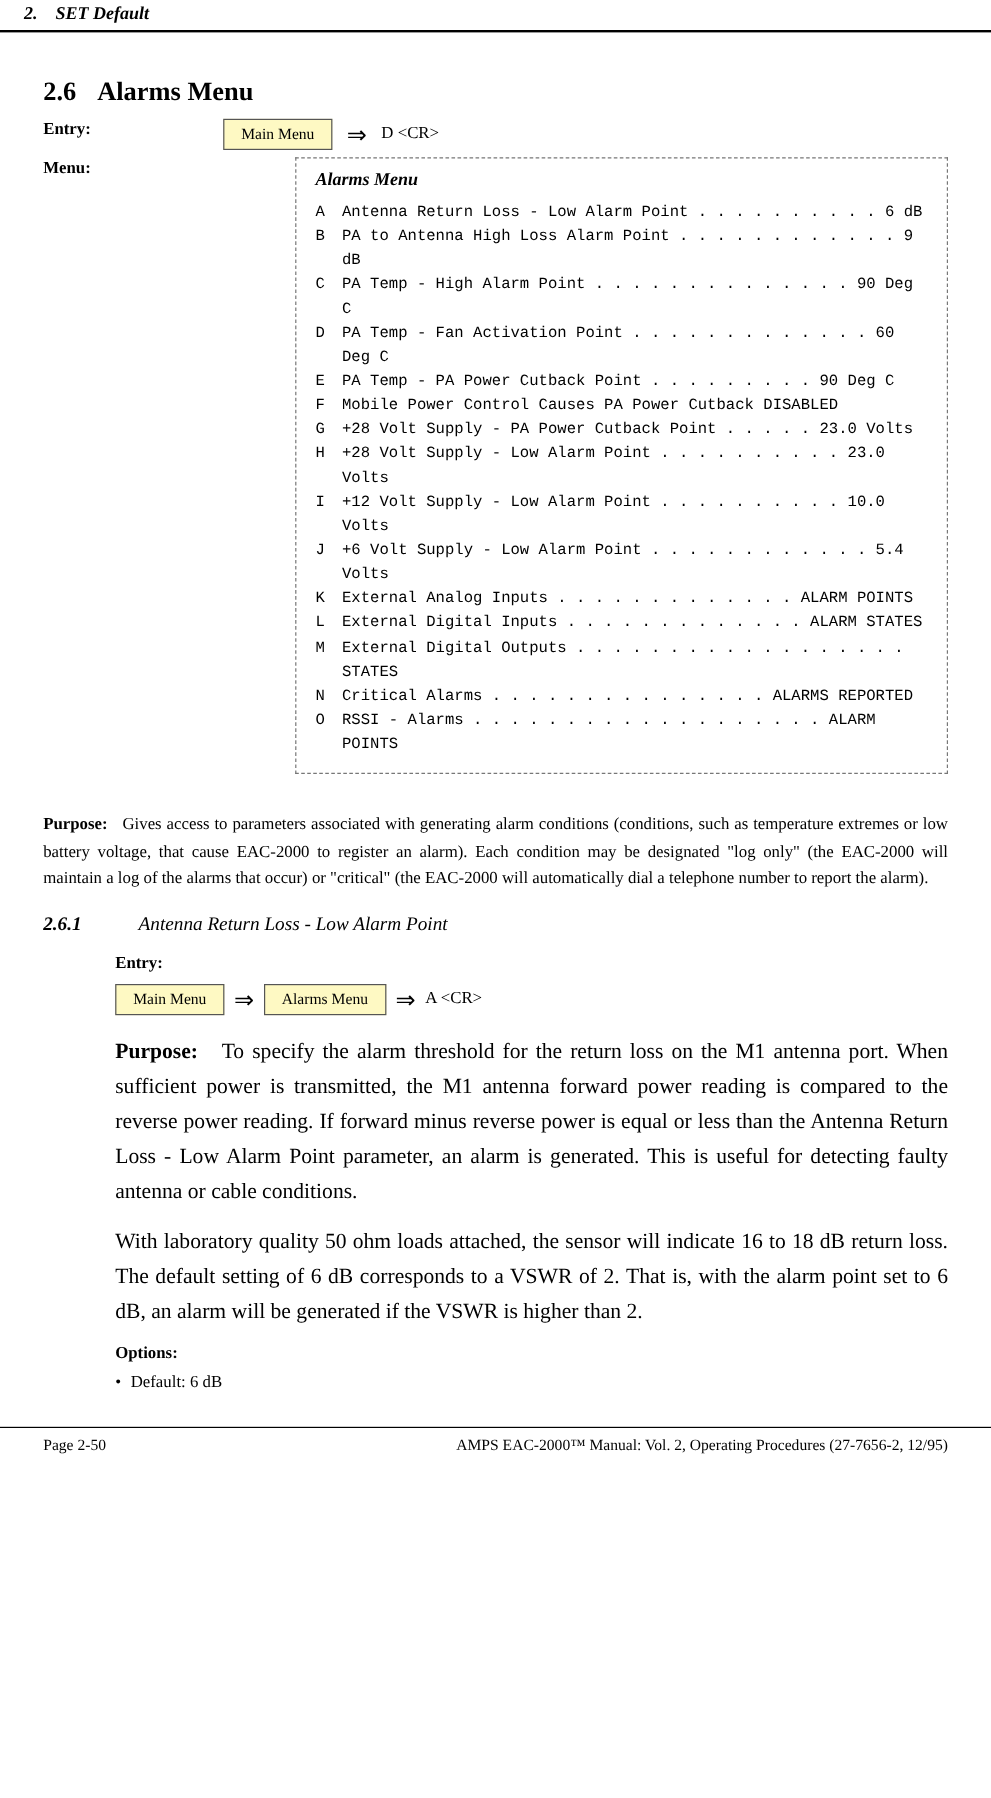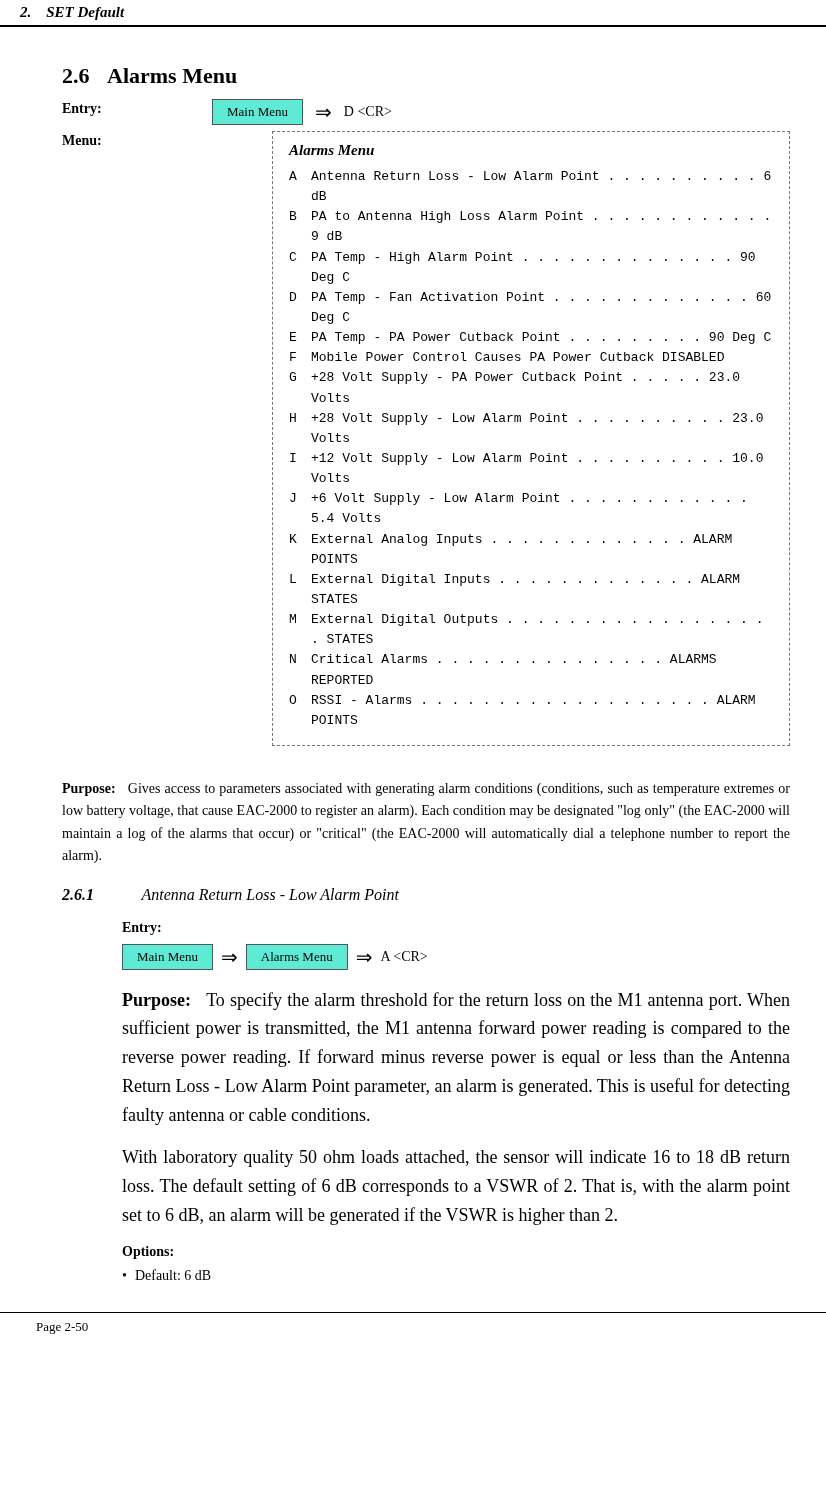--- a/index.html
+++ b/index.html
@@ -14,28 +14,27 @@
     }
     .page-top-bar {
       border-bottom: 2px solid #000;
       padding: 4px 20px 4px 20px;
       font-size: 15px;
       font-weight: bold;
       font-style: italic;
     }
     .page-content {
       padding: 20px 36px 0 36px;
-      margin-left: 26px;
     }
     .box-button {
       border: 1px solid #555;
       padding: 4px 14px;
       font-size: 13px;
       font-family: "Times New Roman", Times, serif;
-      background: #5eead4;
+      background: #fef9c3;
       min-width: 80px;
       text-align: center;
     }
     .menu-box {
       border: 1px dashed #777;
       margin-left: 120px;
       margin-right: 0px;
       padding: 10px 16px 14px 16px;
       margin-bottom: 18px;
     }
@@ -302,13 +301,14 @@
         </li>
       </ul>
     </div>
 
   </div>
 
 </div>
 
 <div class="page-footer">
   <span>Page 2-50</span>
+  <span>AMPS EAC-2000™ Manual:  Vol. 2, Operating Procedures (27-7656-2, 12/95)</span>
 </div>
 
 </body></html>

